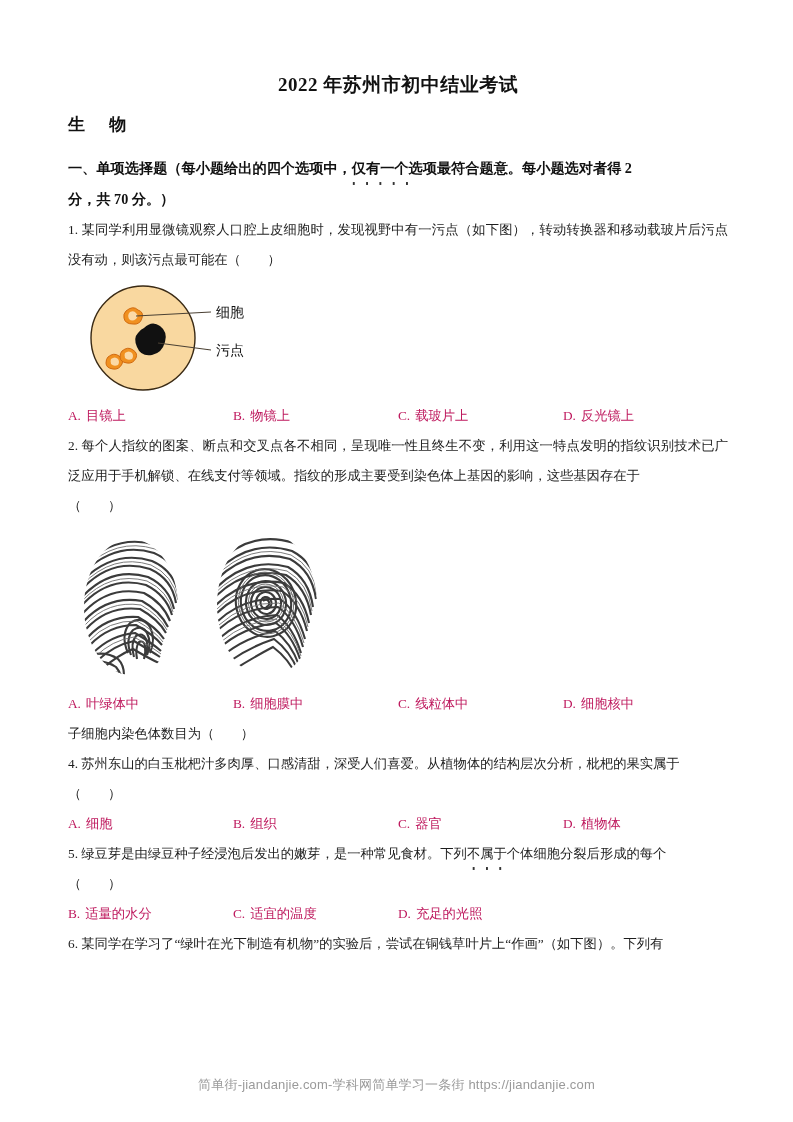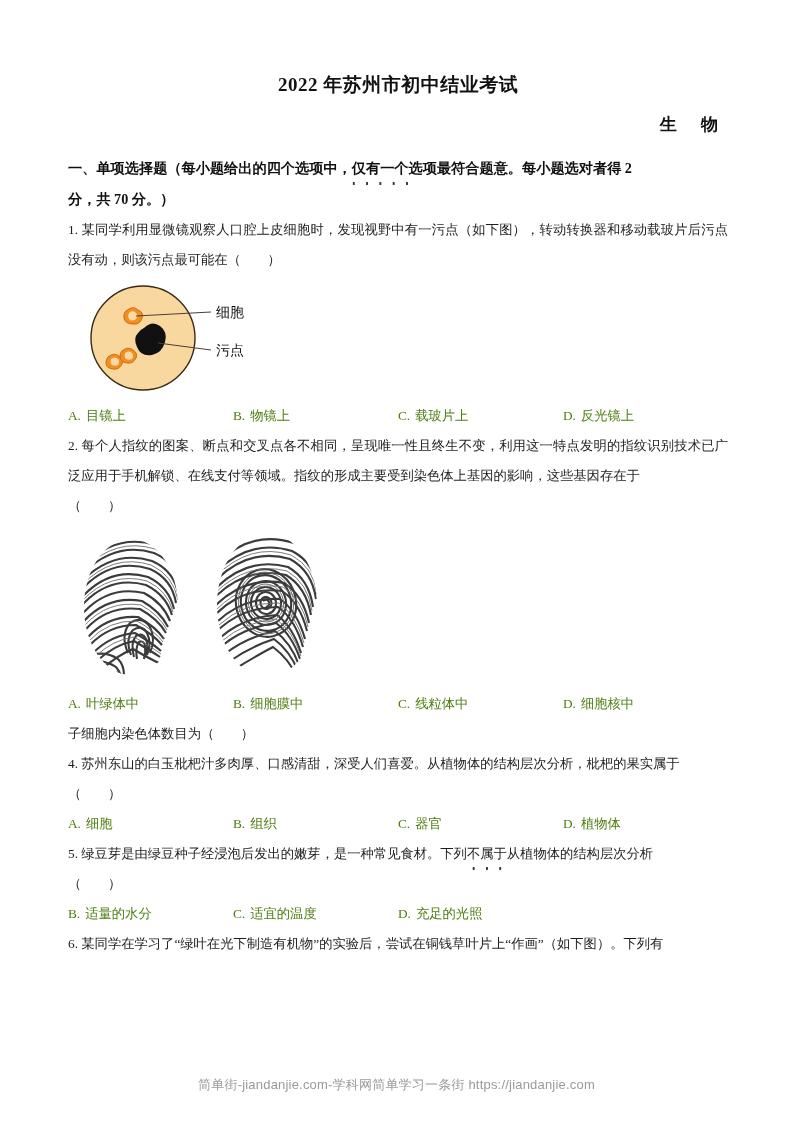--- a/index.html
+++ b/index.html
@@ -35,21 +35,21 @@
   .doc-title {
     text-align: center;
     font-size: 19px;
     font-weight: bold;
     letter-spacing: 0.5px;
     margin-top: 66px;
     line-height: 1.2;
     color: #111;
   }
   .doc-subject {
-    text-align: right;
+    text-align: left;
     font-size: 17px;
     font-weight: bold;
     margin-top: 16px;
     letter-spacing: 10px;
     color: #111;
   }
 
   .section-head {
     font-size: 14.2px;
     font-weight: bold;
@@ -64,21 +64,21 @@
     line-height: 30px;
     text-align: justify;
     color: #1d1d1d;
   }
   .q-stem.tight { text-align: left; }
 
   .opts {
     display: flex;
     font-size: 13.3px;
     line-height: 30px;
-    color: #4d7c0f;
+    color: #be185d;
   }
   .opt {
     flex: 0 0 165px;
   }
   .opt .lbl { margin-right: 5px; }
 
   
   .emph {
     position: relative;
     display: inline-block;
@@ -278,21 +278,21 @@
     <div class="q-stem tight">4. 苏州东山的白玉枇杷汁多肉厚、口感清甜，深受人们喜爱。从植物体的结构层次分析，枇杷的果实属于</div>
     <div class="q-stem tight">（　　）</div>
     <div class="opts">
       <div class="opt"><span class="lbl">A.</span><span>细胞</span></div>
       <div class="opt"><span class="lbl">B.</span><span>组织</span></div>
       <div class="opt"><span class="lbl">C.</span><span>器官</span></div>
       <div class="opt"><span class="lbl">D.</span><span>植物体</span></div>
     </div>
 
     <div class="q-stem tight">
-      <span>5. 绿豆芽是由绿豆种子经浸泡后发出的嫩芽，是一种常见食材。下列</span><span class="emph">不属于</span><span>从植物体的结构层次分析</span>
+      <span>5. 绿豆芽是由绿豆种子经浸泡后发出的嫩芽，是一种常见食材。下列</span><span class="emph">不属于</span><span>个体细胞分裂后形成的每个</span>
     </div>
     <div class="q-stem tight">（　　）</div>
     <div class="opts">
       <div class="opt"><span class="lbl">B.</span><span>适量的水分</span></div>
       <div class="opt"><span class="lbl">C.</span><span>适宜的温度</span></div>
       <div class="opt"><span class="lbl">D.</span><span>充足的光照</span></div>
     </div>
 
     <div class="q-stem tight">6. 某同学在学习了“绿叶在光下制造有机物”的实验后，尝试在铜钱草叶片上“作画”（如下图）。下列有</div>
 

